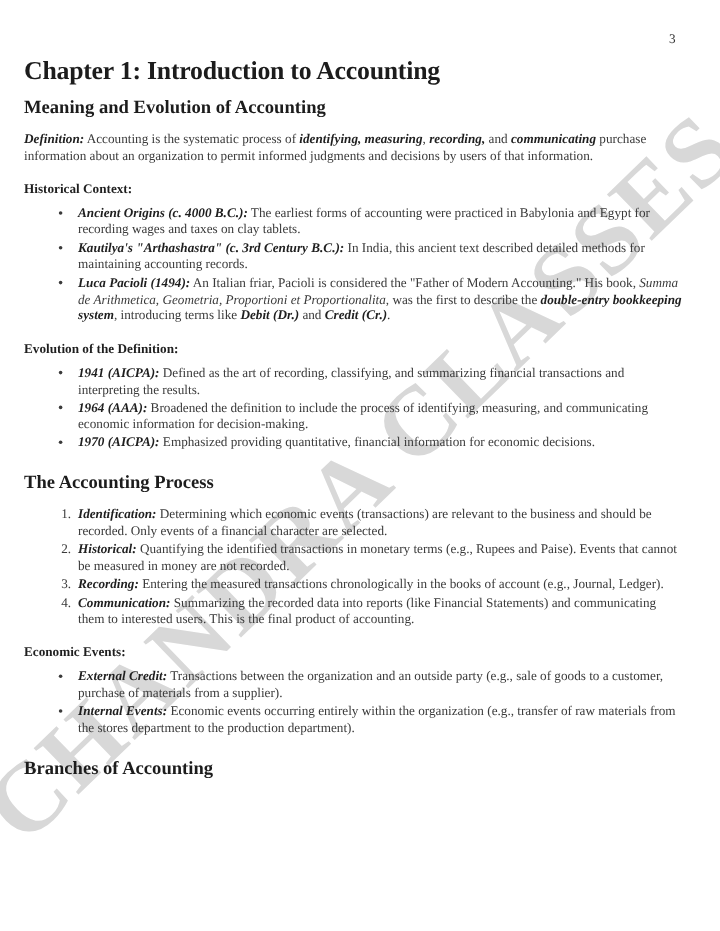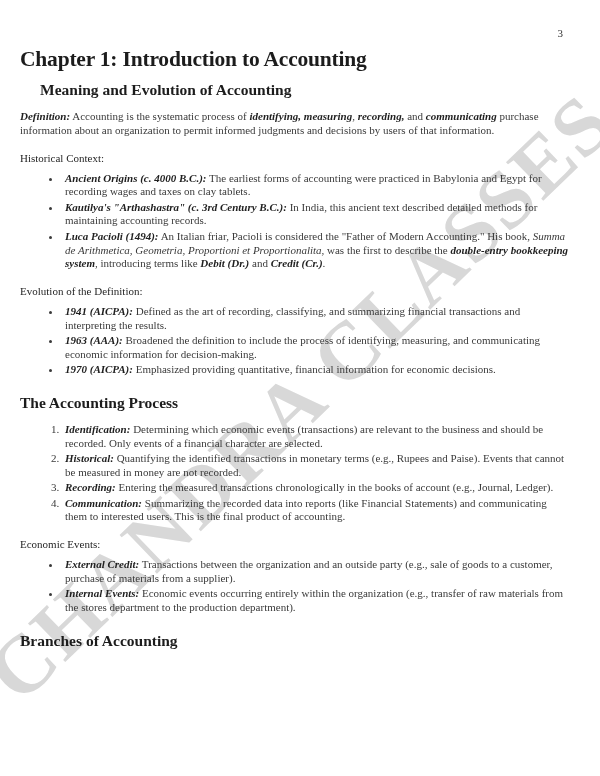--- a/index.html
+++ b/index.html
@@ -62,28 +62,27 @@
   }
   .content h2 {
     font-size: 15.5px;
     line-height: 19px;
     margin: 16px 0 11px 0;
     color: #1c1c1c;
     font-weight: bold;
   }
   .content h1 + h2 {
     margin-top: 0;
-    margin-left: 20px;
   }
   .content h3 {
     font-size: 11px;
     line-height: 14px;
     margin: 2px 0 7px 0;
     color: #1f1f1f;
-    font-weight: normal;
+    font-weight: bold;
   }
   .content p {
     margin: 0 0 13px 0;
   }
   .content ul, .content ol {
     margin: 0 0 13px 0;
     padding-left: 42px;
   }
   .content li {
     margin: 0 0 1.5px 0;
@@ -106,21 +105,21 @@
       <p><b>Definition:</b><span> Accounting is the systematic process of </span><b>identifying, measuring</b><span>, </span><b>recording,</b><span> and </span><b>communicating</b><span> purchase information about an organization to permit informed judgments and decisions by users of that information.</span></p>
       <h3>Historical Context:</h3>
       <ul>
         <li><b>Ancient Origins (c. 4000 B.C.):</b><span> The earliest forms of accounting were practiced in Babylonia and Egypt for recording wages and taxes on clay tablets.</span></li>
         <li><b>Kautilya's "Arthashastra" (c. 3rd Century B.C.):</b><span> In India, this ancient text described detailed methods for maintaining accounting records.</span></li>
         <li><b>Luca Pacioli (1494):</b><span> An Italian friar, Pacioli is considered the "Father of Modern Accounting." His book, </span><i>Summa de Arithmetica, Geometria, Proportioni et Proportionalita</i><span>, was the first to describe the </span><b>double-entry bookkeeping system</b><span>, introducing terms like </span><b>Debit (Dr.)</b><span> and </span><b>Credit (Cr.)</b><span>.</span></li>
       </ul>
       <h3>Evolution of the Definition:</h3>
       <ul>
         <li><b>1941 (AICPA):</b><span> Defined as the art of recording, classifying, and summarizing financial transactions and interpreting the results.</span></li>
-        <li><b>1963 (AAA):</b><span> Broadened the definition to include the process of identifying, measuring, and communicating economic information for decision-making.</span></li>
+        <li><b>1964 (AAA):</b><span> Broadened the definition to include the process of identifying, measuring, and communicating economic information for decision-making.</span></li>
         <li><b>1970 (AICPA):</b><span> Emphasized providing quantitative, financial information for economic decisions.</span></li>
       </ul>
       <h2>The Accounting Process</h2>
       <ol>
         <li><b>Identification:</b><span> Determining which economic events (transactions) are relevant to the business and should be recorded. Only events of a financial character are selected.</span></li>
         <li><b>Historical:</b><span> Quantifying the identified transactions in monetary terms (e.g., Rupees and Paise). Events that cannot be measured in money are not recorded.</span></li>
         <li><b>Recording:</b><span> Entering the measured transactions chronologically in the books of account (e.g., Journal, Ledger).</span></li>
         <li><b>Communication:</b><span> Summarizing the recorded data into reports (like Financial Statements) and communicating them to interested users. This is the final product of accounting.</span></li>
       </ol>
       <h3>Economic Events:</h3>

